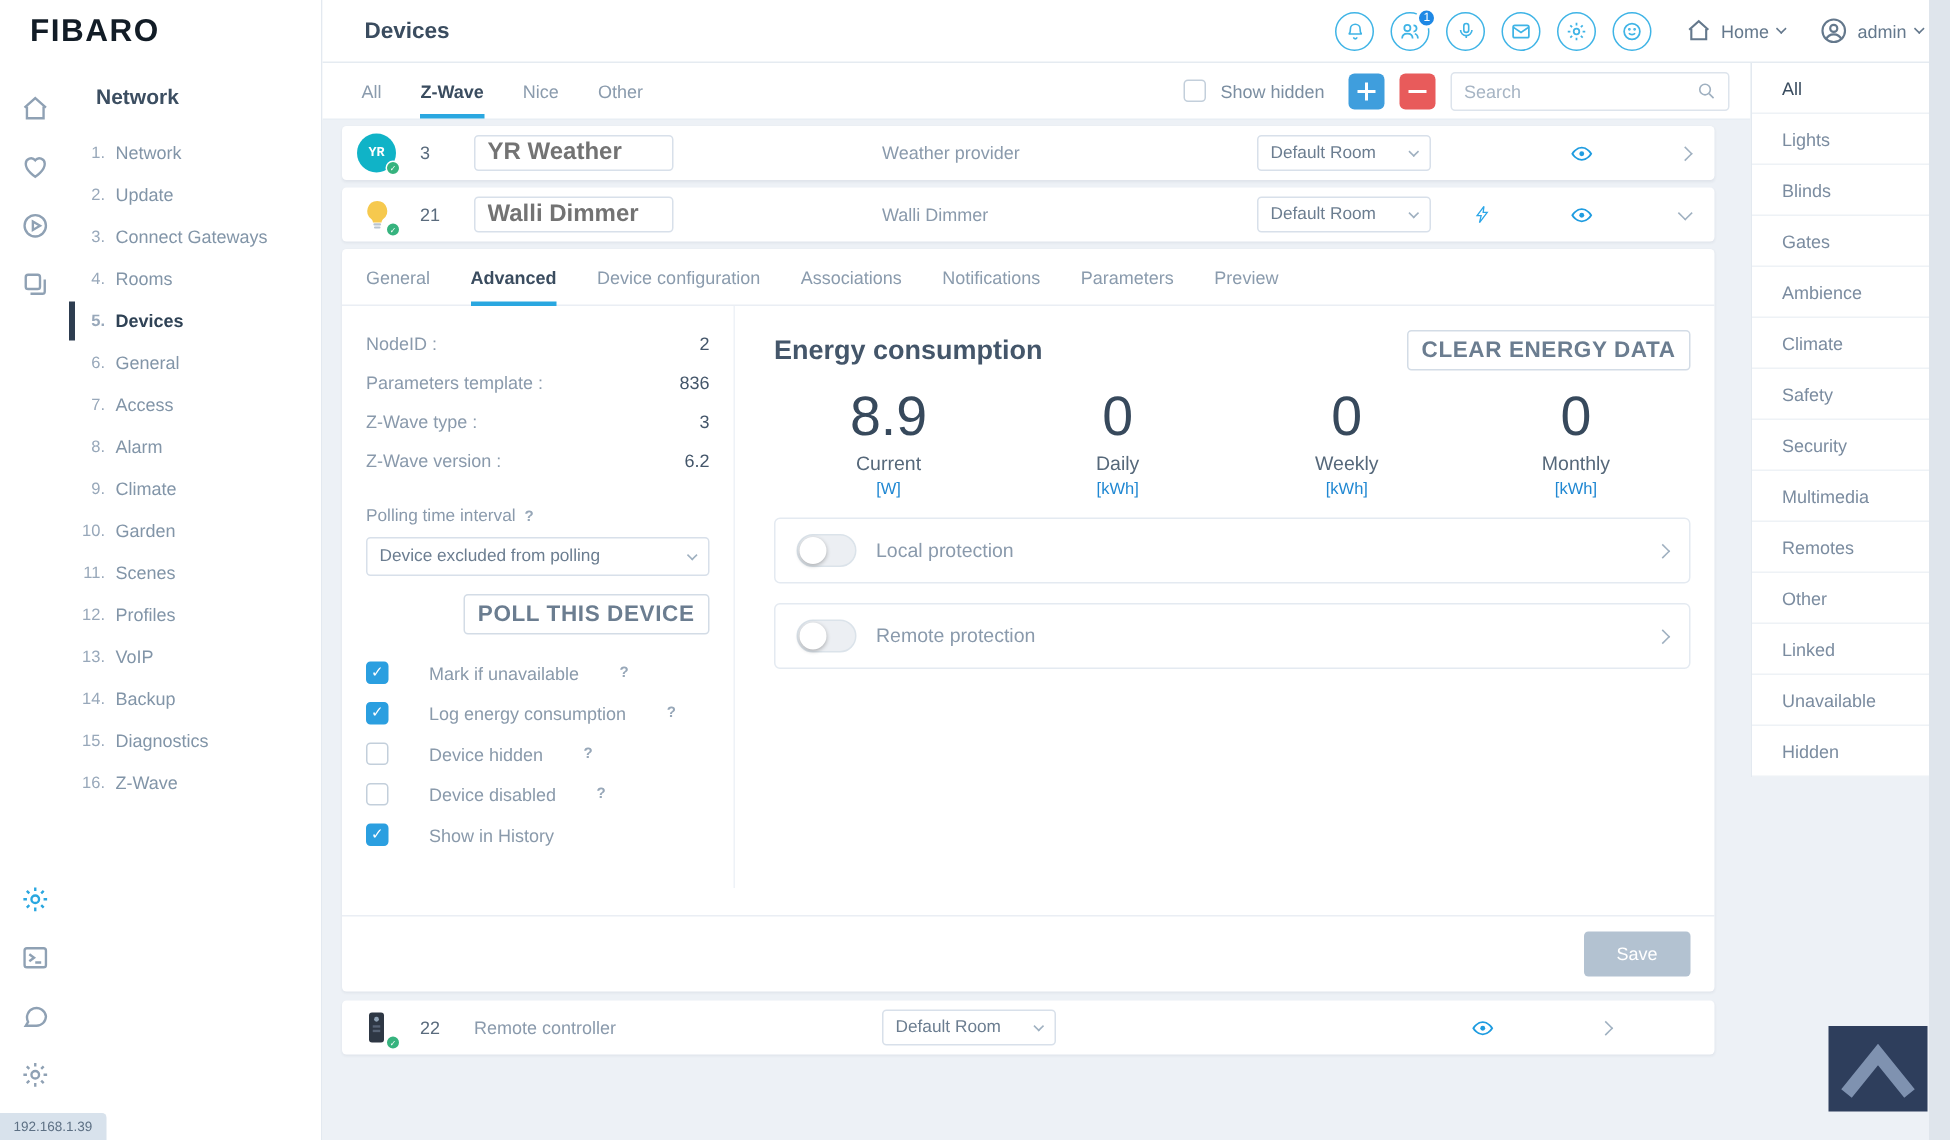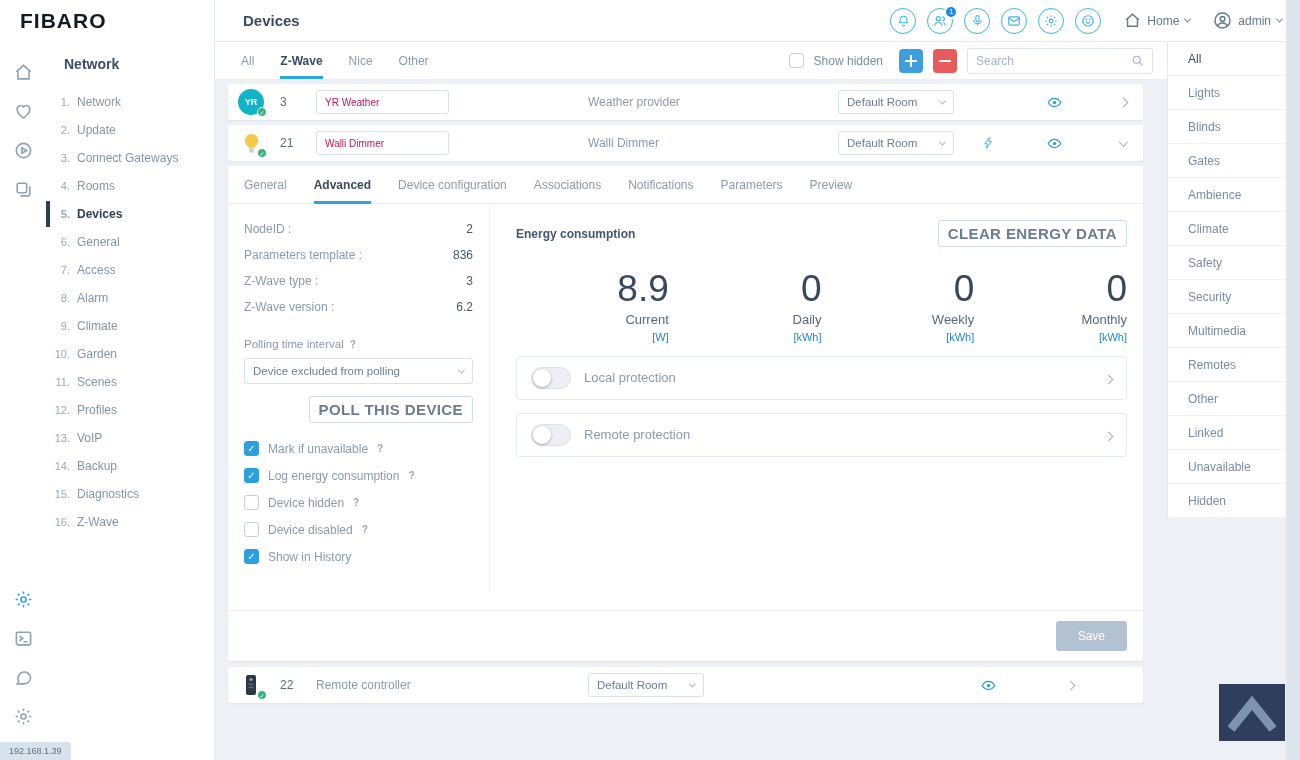--- a/index.html
+++ b/index.html
@@ -58,27 +58,27 @@
   
   .table { position:absolute; left:228px; top:84px; width:915px; }
   .grid-cols { display:grid; grid-template-columns:52px 36px 272px 250px 120px 60px 72px 1fr; align-items:center; }
   .thead { height:26px; }
   .th { font-size:9.5px; letter-spacing:0.6px; color:#9dabbd; display:flex; align-items:center; gap:5px; cursor:default; }
   .th.sortable { cursor:pointer; }
   .sort { display:inline-flex; flex-direction:column; gap:2px; }
   .sort::before { content:''; border-left:3px solid transparent; border-right:3px solid transparent; border-bottom:4px solid #b6c2d0; }
   .sort::after { content:''; border-left:3px solid transparent; border-right:3px solid transparent; border-top:4px solid #b6c2d0; }
   .trow { background:#fff; height:36px; border-radius:3px; margin-bottom:5px; box-shadow:0 1px 2px rgba(40,60,90,0.07); }
-  .cell-icon { padding-left:10px; position:relative; display:flex; align-items:center; }
+  .cell-icon { padding-left:10px; position:relative; display:flex; align-items:center;font-family:Liberation Mono, monospace; }
   .dev-ic { position:relative; width:26px; height:26px; display:flex; align-items:center; justify-content:center; }
   .yr-circle { width:26px; height:26px; border-radius:50%; background:#10b3c7; color:#fff; font-size:9px; font-weight:700; display:flex; align-items:center; justify-content:center; }
   .gbadge { position:absolute; right:-3px; bottom:-2px; width:10px; height:10px; border-radius:50%; background:#36b37e; border:1.5px solid #fff; color:#fff; font-size:6px; display:flex; align-items:center; justify-content:center; }
   .gbadge::after { content:"✓"; }
   .cell-id { font-size:12px; color:#5a6b7d; }
-  .name-input { width:133px; height:24px; border:1px solid #d8e0ea; border-radius:3px; padding:0 8px; font-size:10px; color:#be185d; outline:none; }
+  .name-input { width:133px; height:24px; border:1px solid #d8e0ea; border-radius:3px; padding:0 8px; font-size:16px; color:#737373; outline:none;font-weight:bold; }
   .cell-role { font-size:12px; color:#8a9aac; }
   .select { width:116px; height:24px; border:1px solid #d8e0ea; border-radius:3px; display:flex; align-items:center; justify-content:space-between; padding:0 8px; font-size:11.5px; color:#6b7d90; cursor:pointer; background:#fff; }
   .cell-center { display:flex; justify-content:center; }
   .cell-end { display:flex; justify-content:flex-end; padding-right:16px; }
 
   
   .panel { background:#fff; border-radius:3px; margin-bottom:6px; box-shadow:0 1px 2px rgba(40,60,90,0.07); }
   .panel-tabs { display:flex; gap:27px; padding:0 16px; height:38px; align-items:center; border-bottom:1px solid #eaeef4; }
   .ptab { font-size:12px; color:#8a9bad; height:100%; display:flex; align-items:center; position:relative; cursor:pointer; }
   .ptab.active { color:#3a4c5f; font-weight:700; }
@@ -87,25 +87,25 @@
   .pleft { width:262px; padding:18px 16px 16px 16px; border-right:1px solid #eef2f7; }
   .prop { display:flex; justify-content:space-between; font-size:12px; margin-bottom:12px; }
   .prop .pl { color:#8a9aac; }
   .prop .pv { color:#44566a; }
   .plabel { margin-top:24px; font-size:11.5px; color:#8a9aac; display:flex; gap:6px; align-items:center; }
   .help { font-size:10px; font-weight:700; color:#97a7b8; cursor:pointer; }
   .select.full { width:100%; height:26px; margin-top:8px; }
   .poll-row { margin-top:12px; text-align:right; }
   .btn-small { display:inline-block; border:1px solid #d3dce6; border-radius:3px; background:#fff; color:#6b7d90; font-size:15px; font-weight:700; letter-spacing:0.4px; padding:4px 9px; cursor:pointer; }
   .cb-list { margin-top:18px; }
-  .cb-row { display:flex; align-items:center; gap:9px; margin-bottom:12px; font-size:12px; color:#8a9aab; }
+  .cb-row { display:flex; align-items:center; gap:27px; margin-bottom:12px; font-size:12px; color:#8a9aab; }
   .pright { flex:1; padding:16px 16px 0 26px; }
   .pr-head { display:flex; justify-content:space-between; align-items:center; }
-  .sec-title { font-size:12px; font-weight:700; color:#44566a; }
-  .stats { display:grid; grid-template-columns:repeat(4,1fr); margin-top:21px; text-align:right; }
+  .sec-title { font-size:18px; font-weight:700; color:#44566a; }
+  .stats { display:grid; grid-template-columns:repeat(4,1fr); margin-top:10px; text-align:center; }
   .sval { font-size:37px; font-weight:400; color:#37495c; line-height:1.15; }
   .slab { font-size:13px; color:#56687a; margin-top:1px; }
   .sunit { font-size:11px; color:#1f87d2; margin-top:4px; }
   .access-title { margin-top:28px; }
   .acc-row { margin-top:13px; height:44px; border:1px solid #e4eaf1; border-radius:4px; display:flex; align-items:center; gap:13px; padding:0 14px; }
   .toggle { width:40px; height:22px; border-radius:11px; background:#eceff3; border:1px solid #dbe3ea; position:relative; cursor:pointer; flex:none; }
   .toggle .knob { position:absolute; left:1px; top:1px; width:18px; height:18px; border-radius:50%; background:#fff; box-shadow:0 1px 3px rgba(0,0,0,0.3); }
   .acc-label { font-size:13px; color:#8a9aac; }
   .acc-chev { margin-left:auto; }
   .panel-save { border-top:1px solid #eaeef4; margin-top:18px; padding:10px 16px; display:flex; justify-content:flex-end; }

